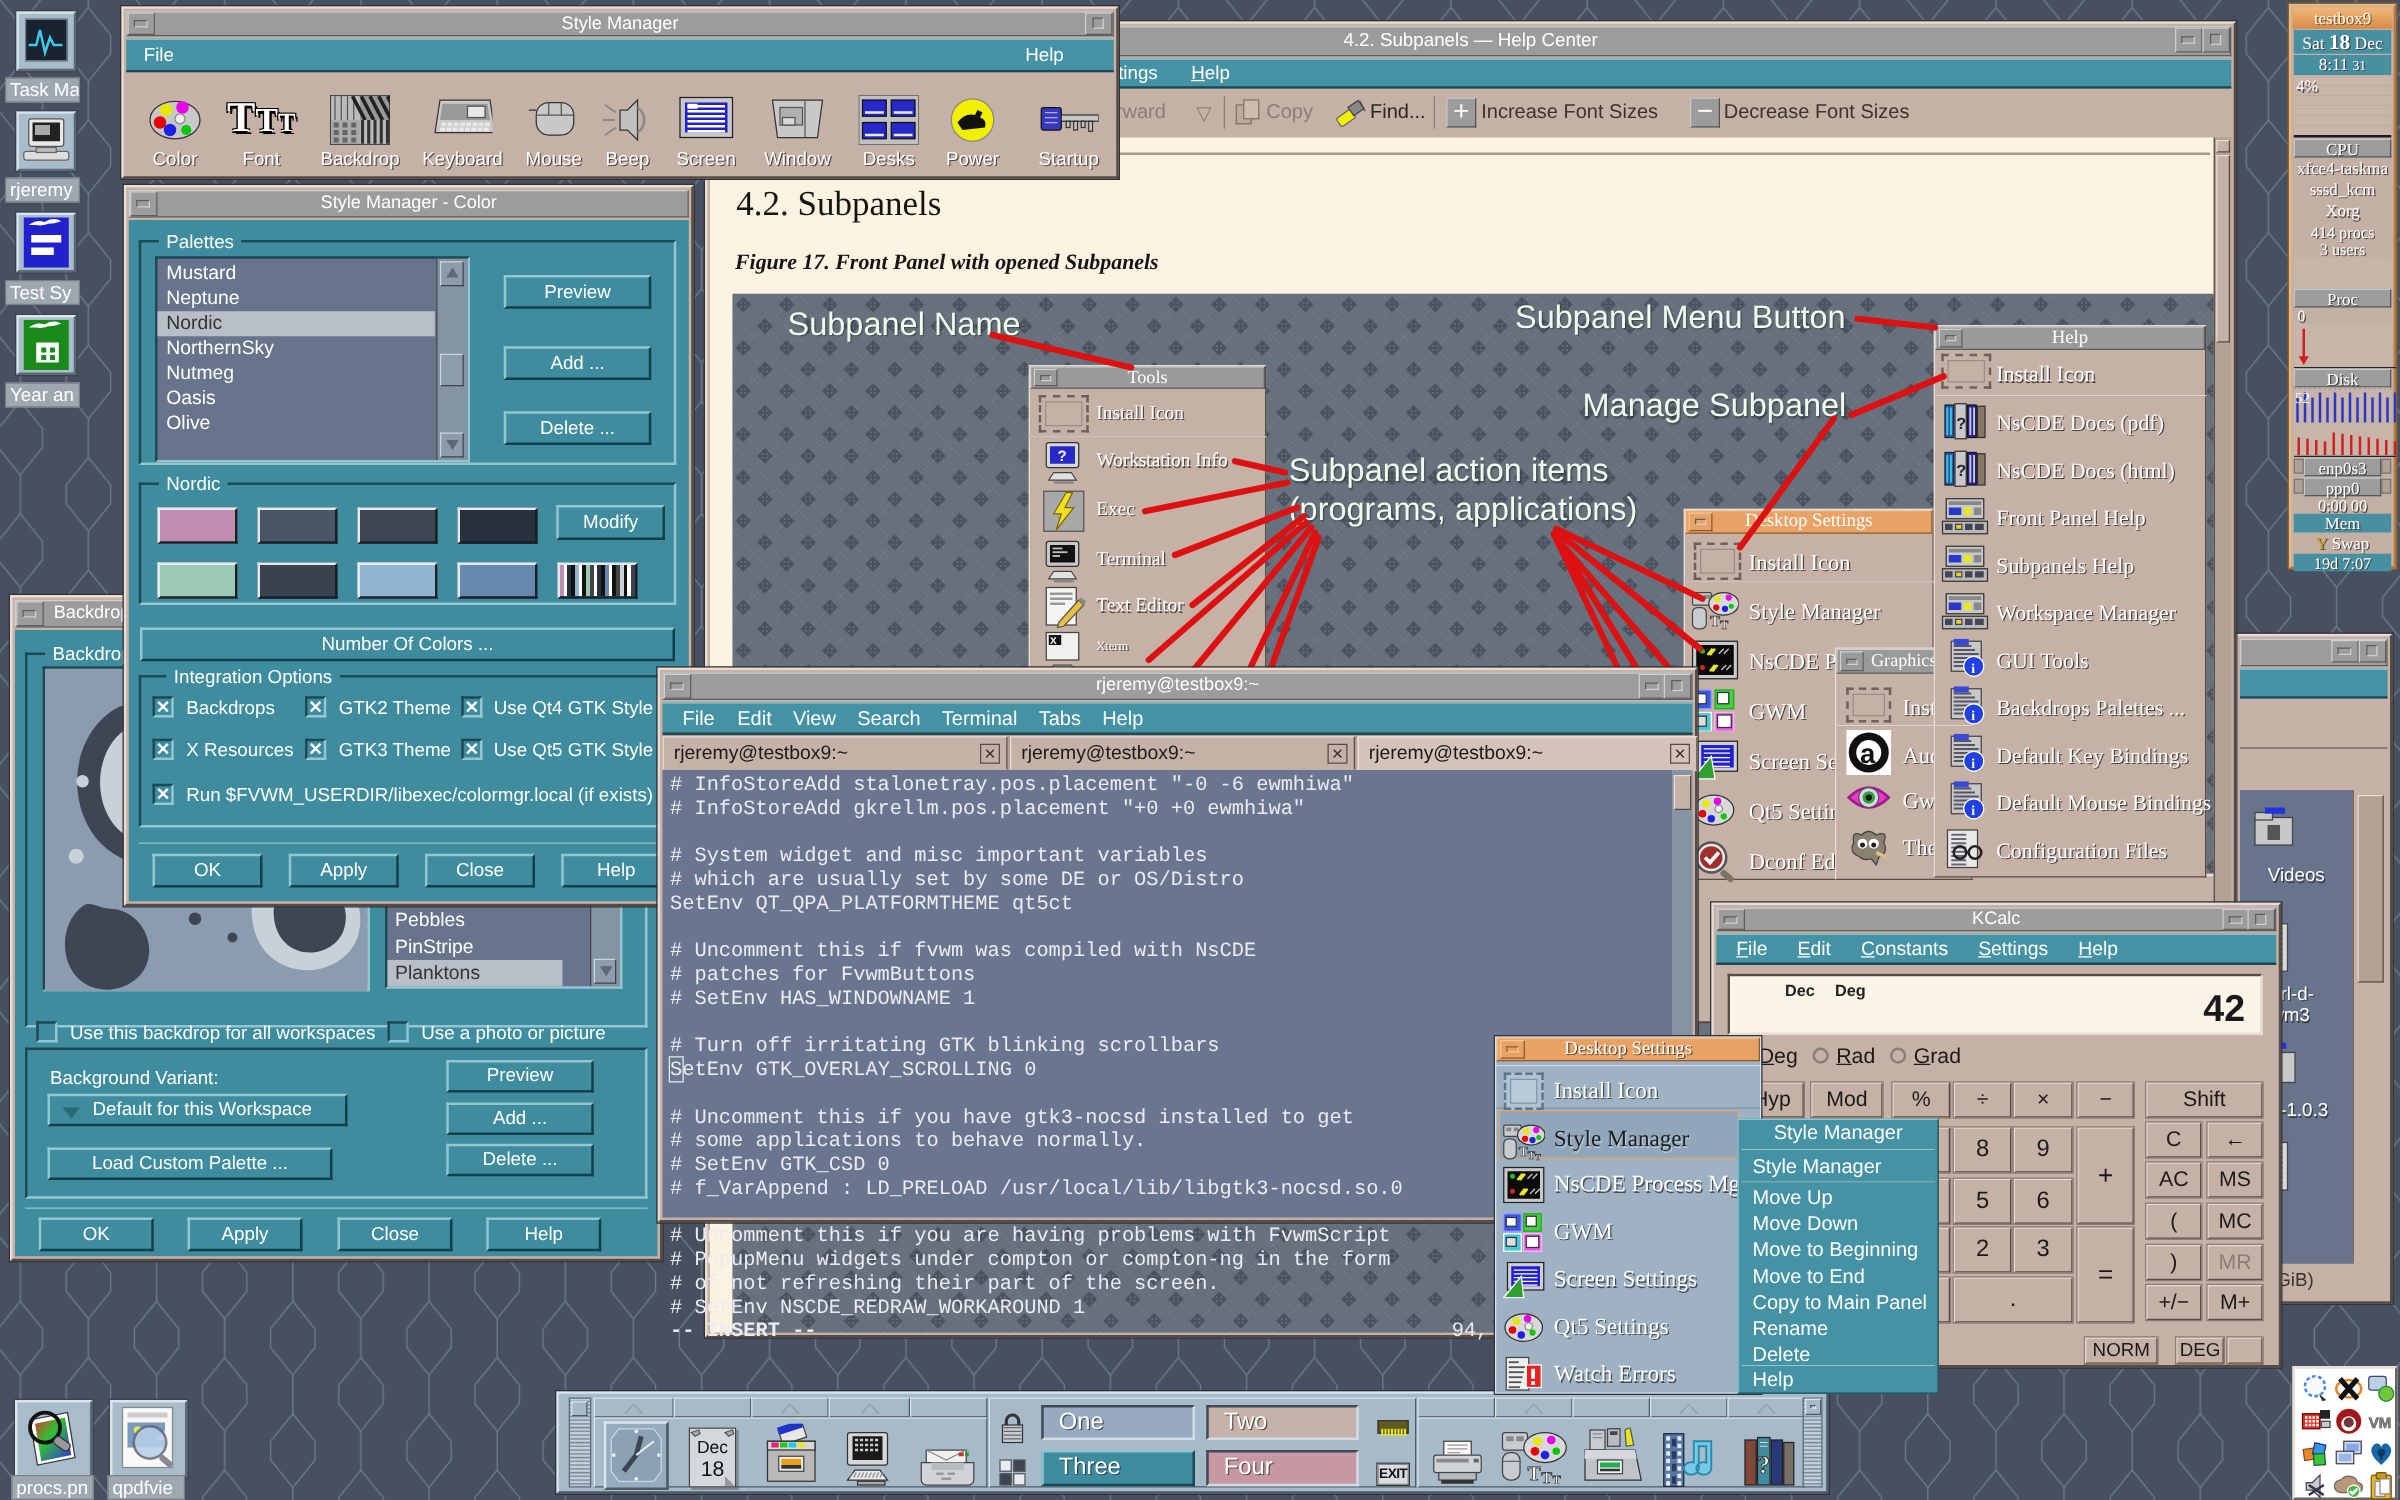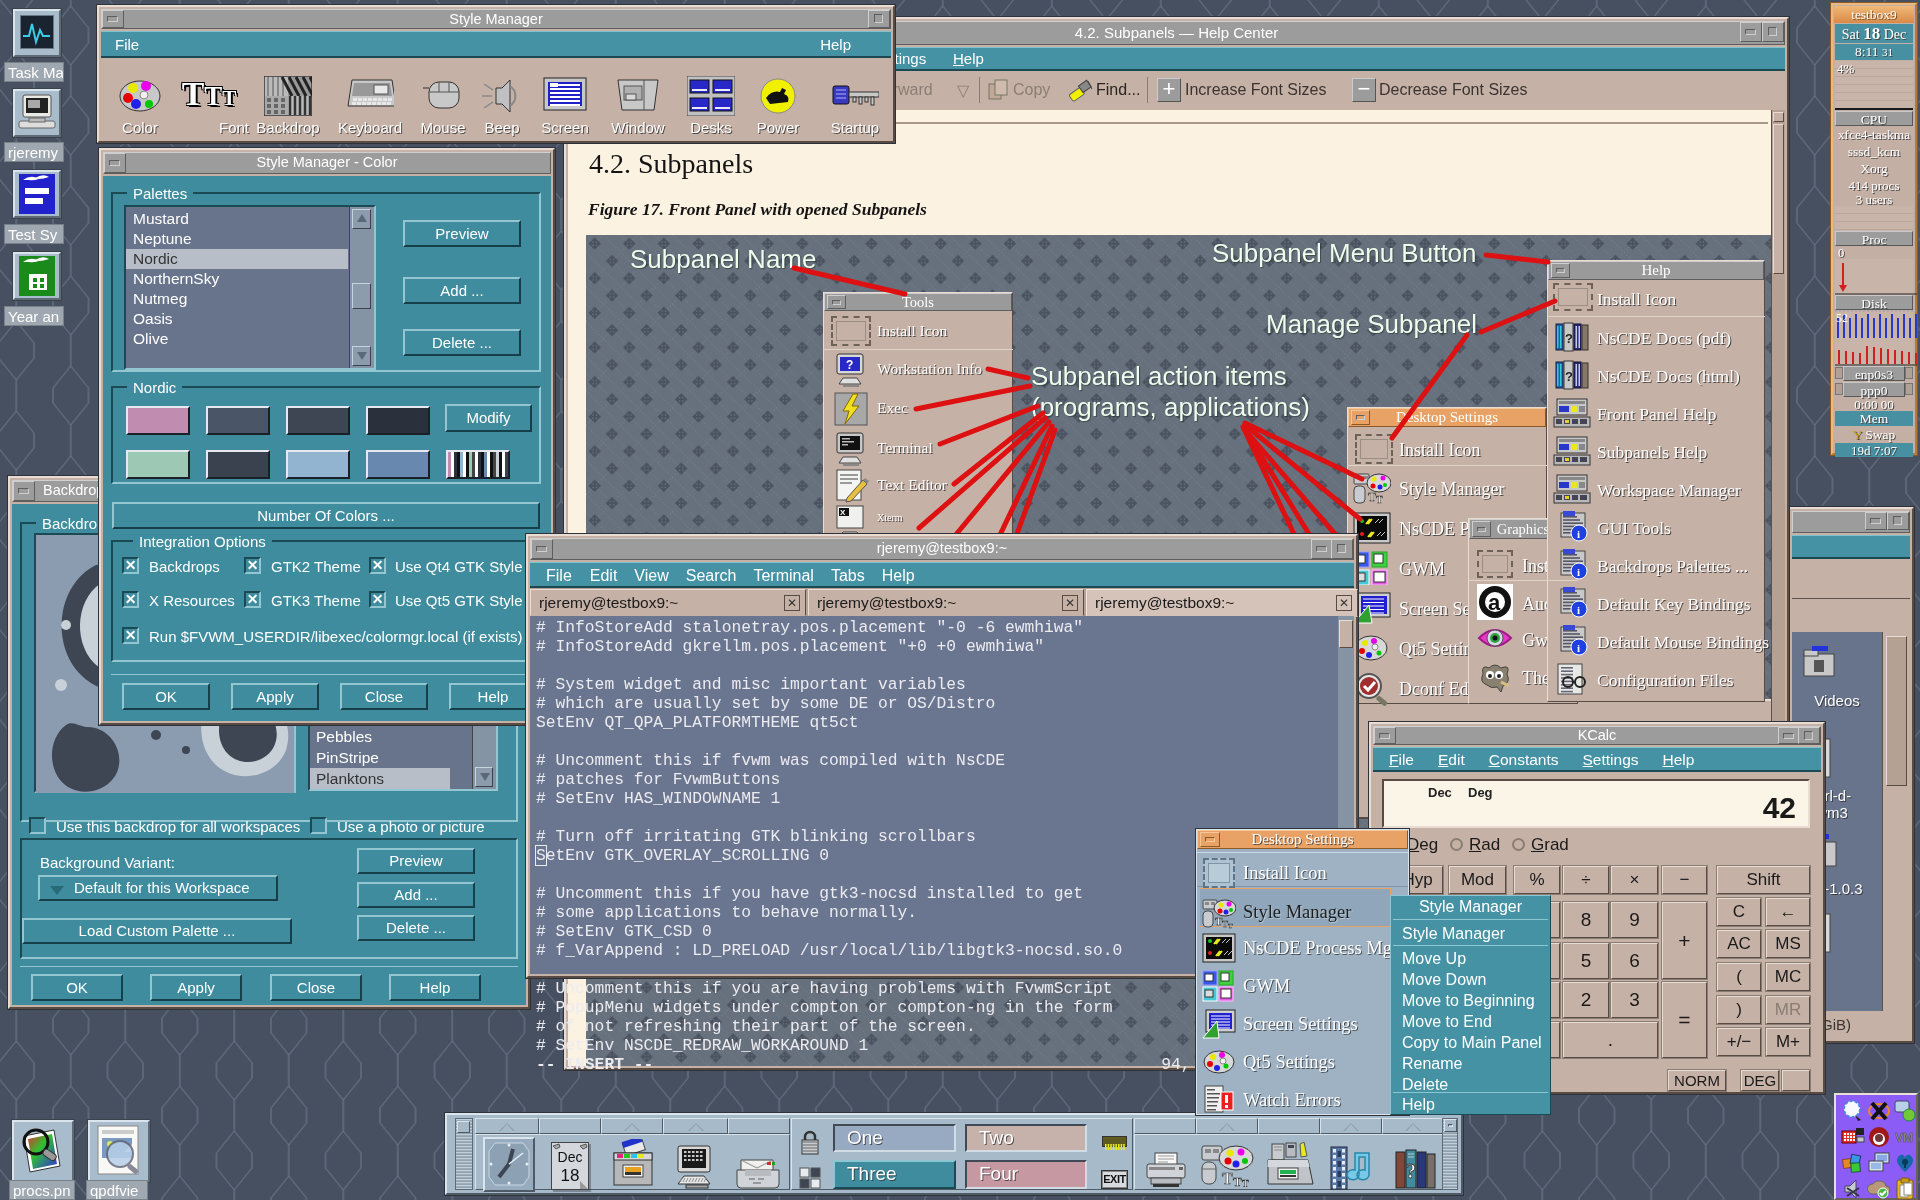--- a/index.html
+++ b/index.html
@@ -708,21 +708,21 @@
             <circle cx="12" cy="24" r="5" fill="#E80000"></circle>
             <circle cx="20" cy="30" r="5" fill="#2020E8"></circle>
             <circle cx="33" cy="30" r="4" fill="#00C800"></circle>
             <circle cx="28" cy="21" r="4" fill="#F0F0F0" stroke="#888"></circle>
           </svg>
         </div>
 <div class="abs shad" style="left:-1px;top:61px;width:80px;text-align:center;color:#FFF;font-size:15px">Color</div>
 <div class="abs" style="left:84px;top:16px;width:48px;height:44px;display:flex;align-items:center;justify-content:center">
           <div class="serif" style="font-weight:bold;color:#FFF;text-shadow:-1px -1px 0 #000,1px -1px 0 #000,-1px 1px 0 #000,2px 2px 0 #000;font-size:30px;line-height:40px"><span style="font-size:34px">T</span><span style="font-size:27px">T</span><span style="font-size:21px">T</span></div>
         </div>
-<div class="abs shad" style="left:68px;top:61px;width:80px;text-align:right;color:#FFF;font-size:15px">Font</div>
+<div class="abs shad" style="left:68px;top:61px;width:80px;text-align:center;color:#FFF;font-size:15px">Font</div>
 <div class="abs" style="left:163px;top:16px;width:48px;height:44px;display:flex;align-items:center;justify-content:center">
           <svg width="48" height="40">
             <rect width="48" height="40" fill="#888" stroke="#222"></rect>
             <rect x="1" y="1" width="23" height="19" fill="#BBB"></rect>
             <g stroke="#555">
               <line x1="4" y1="1" x2="4" y2="20"></line>
               <line x1="9" y1="1" x2="9" y2="20"></line>
               <line x1="14" y1="1" x2="14" y2="20"></line>
               <line x1="19" y1="1" x2="19" y2="20"></line>
             </g>
@@ -929,21 +929,21 @@
     </div>
 
     <div class="cb" style="left:17px;top:313px;background:#3E8C9E;color:transparent"></div>
     <div class="cblab" style="left:44px;top:314px">Use this backdrop for all workspaces</div>
     <div class="cb" style="left:298px;top:313px;background:#3E8C9E;color:transparent"></div>
     <div class="cblab" style="left:325px;top:314px">Use a photo or picture</div>
 
     <div class="grp" style="left:8px;top:334px;right:8px;height:121px"></div>
     <div class="cblab" style="left:28px;top:350px">Background Variant:</div>
     <div class="tbtn" style="left:26px;top:371px;width:240px;height:26px;text-align:left;padding-left:34px;line-height:22px">Default for this Workspace<span style="position:absolute;left:10px;top:9px;border-left:7px solid transparent;border-right:7px solid transparent;border-top:9px solid #2A6A78"></span></div>
-    <div class="tbtn" style="left:10px;top:414px;width:270px;height:26px;line-height:22px">Load Custom Palette ...</div>
+    <div class="tbtn" style="left:26px;top:414px;width:228px;height:26px;line-height:22px">Load Custom Palette ...</div>
     <div class="tbtn" style="left:345px;top:344px;width:118px;height:26px;line-height:22px">Preview</div>
     <div class="tbtn" style="left:345px;top:378px;width:118px;height:26px;line-height:22px">Add ...</div>
     <div class="tbtn" style="left:345px;top:411px;width:118px;height:26px;line-height:22px">Delete ...</div>
     <div class="abs" style="left:8px;top:462px;right:8px;height:1px;background:#93C6D0"></div>
     <div class="tbtn" style="left:19px;top:470px;width:92px;height:27px;line-height:23px">OK</div>
     <div class="tbtn" style="left:138px;top:470px;width:92px;height:27px;line-height:23px">Apply</div>
     <div class="tbtn" style="left:258px;top:470px;width:92px;height:27px;line-height:23px">Close</div>
     <div class="tbtn" style="left:377px;top:470px;width:92px;height:27px;line-height:23px">Help</div>
   </div>
 </div>
@@ -1457,21 +1457,21 @@
   <div class="menuitem" style="top:73px">Move Down</div>
   <div class="menuitem" style="top:94px">Move to Beginning</div>
   <div class="menuitem" style="top:115px">Move to End</div>
   <div class="menuitem" style="top:136px">Copy to Main Panel</div>
   <div class="menuitem" style="top:157px">Rename</div>
   <div class="menuitem" style="top:178px">Delete</div>
   <div class="abs" style="left:2px;right:2px;top:196px;height:1px;background:#1C4A54;border-bottom:1px solid #8CC6D2"></div>
   <div class="menuitem" style="top:198px">Help</div>
 </div>
 
-<div class="abs" style="left:1834px;top:1093px;width:84px;height:107px;background:#8b5cf6;border:2px solid;border-color:#E8E0D6 #6A6258 #6A6258 #E8E0D6;z-index:56">
+<div class="abs" style="left:1834px;top:1093px;width:84px;height:107px;background:#ffffff;border:2px solid;border-color:#E8E0D6 #6A6258 #6A6258 #E8E0D6;z-index:56">
   <div class="abs" style="left:5px;top:4px;width:24px;height:24px"><svg width="24" height="24">
           <circle cx="11" cy="10" r="8" fill="#F8F8FF" stroke="#4888E8" stroke-width="2" stroke-dasharray="3,2"></circle>
           <path d="M14,16 l6,5 l-3,1z" fill="#222"></path>
         </svg></div>
 <div class="abs" style="left:31px;top:4px;width:24px;height:24px"><svg width="24" height="24">
           <ellipse cx="12" cy="12" rx="10" ry="7" fill="none" stroke="#E88820" stroke-width="2"></ellipse>
           <path d="M5,4 L19,20 M19,4 L5,20" stroke="#111" stroke-width="4"></path>
         </svg></div>
 <div class="abs" style="left:57px;top:4px;width:24px;height:24px"><svg width="24" height="24">
           <rect x="2" y="2" width="14" height="11" rx="2" fill="#B8D0E8" stroke="#446"></rect>

